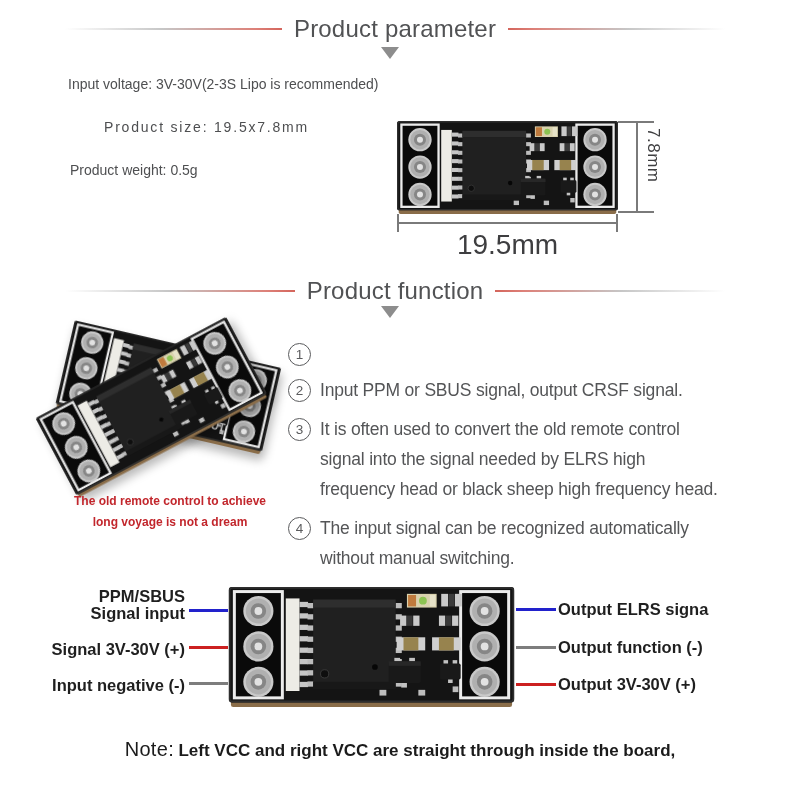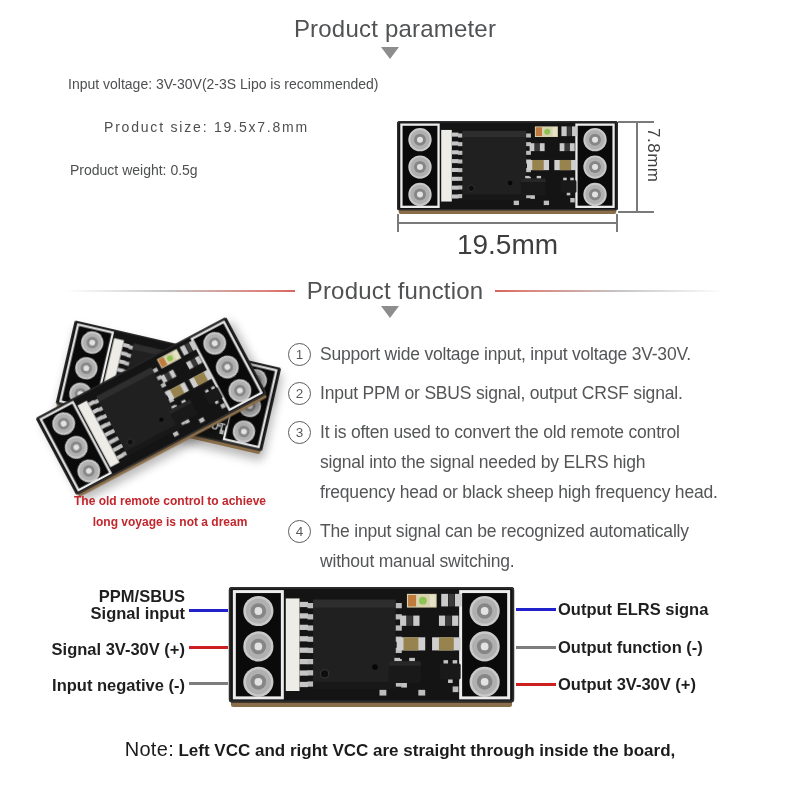--- a/index.html
+++ b/index.html
@@ -165,21 +165,21 @@
         <rect x="140" y="65" width="28" height="4" fill="#272727"></rect>
         <rect x="185" y="67" width="18" height="14" rx="1.5" fill="#191919"></rect>
         <circle cx="128" cy="70" r="2.5" fill="#060606"></circle>
         <rect x="132" y="90" width="6" height="5" fill="#bdbdbd"></rect>
         <rect x="166" y="90" width="6" height="5" fill="#bdbdbd"></rect>
         <rect x="196" y="87" width="5" height="5" fill="#bdbdbd"></rect>
       </symbol>
     </defs>
   </svg>
 
-  <div class="sec-head" style="top:15px;flex-direction:column;">
+  <div class="sec-head" style="top:15px;">
     <span class="ln ln-l"></span>
     <h2 class="sec-title">Product parameter</h2>
     <span class="ln ln-r"></span>
   </div>
   <div class="tri" style="left:381px;top:47px;"></div>
 
   <div class="spec" style="left:68px;top:76px;">Input voltage: 3V-30V(2-3S Lipo is recommended)</div>
   <div class="spec spec-spaced" style="left:70px;top:119px;margin-left:34px;">Product size: 19.5x7.8mm</div>
   <div class="spec" style="left:70px;top:162px;">Product weight: 0.5g</div>
 
@@ -219,21 +219,20 @@
   </div>
 
   <div class="caption" style="color: rgb(194, 38, 44);">
     <div>The old remote control to achieve</div>
     <div>long voyage is not a dream</div>
   </div>
 
   <div class="flist">
     <div class="fitem">
       <span class="fnum">1</span>
-      <span class="ftext">Support wide voltage input, input voltage 3V-30V.</span>
     </div>
     <div class="fitem">
       <span class="fnum">2</span>
       <span class="ftext">Input PPM or SBUS signal, output CRSF signal.</span>
     </div>
     <div class="fitem">
       <span class="fnum">3</span>
       <span class="ftext">It is often used to convert the old remote control signal into the signal needed by ELRS high frequency head or black sheep high frequency head.</span>
     </div>
     <div class="fitem">

